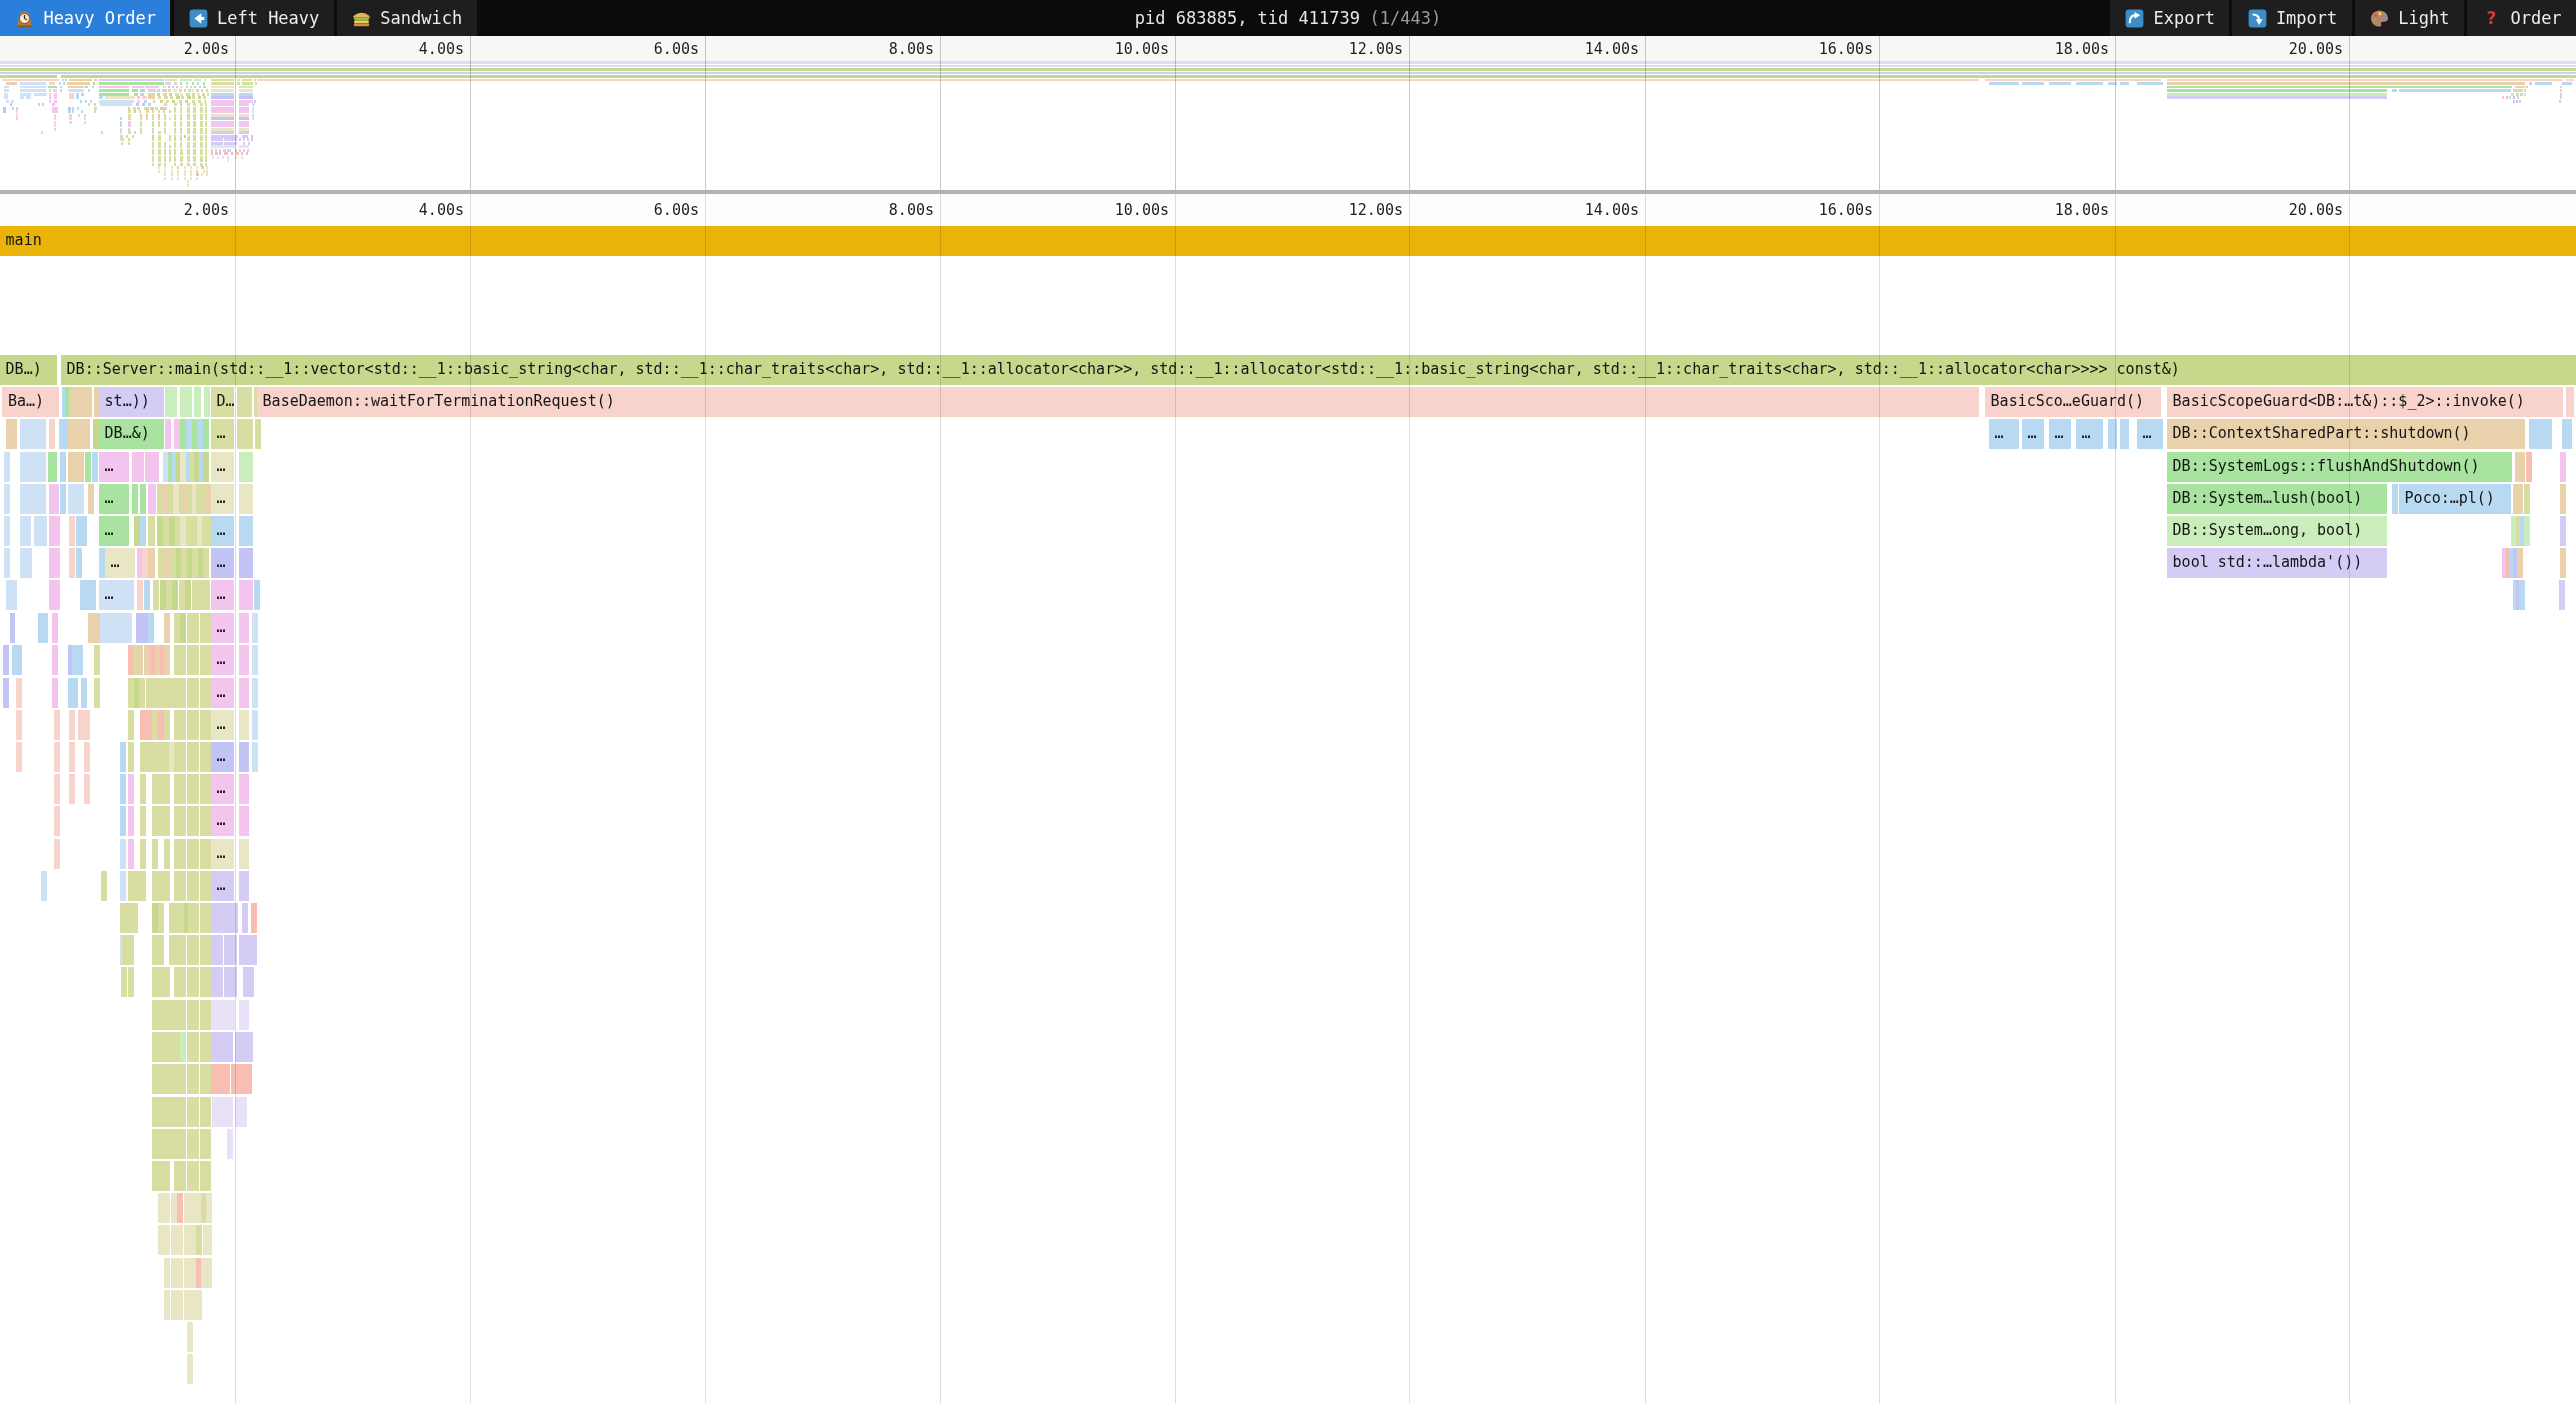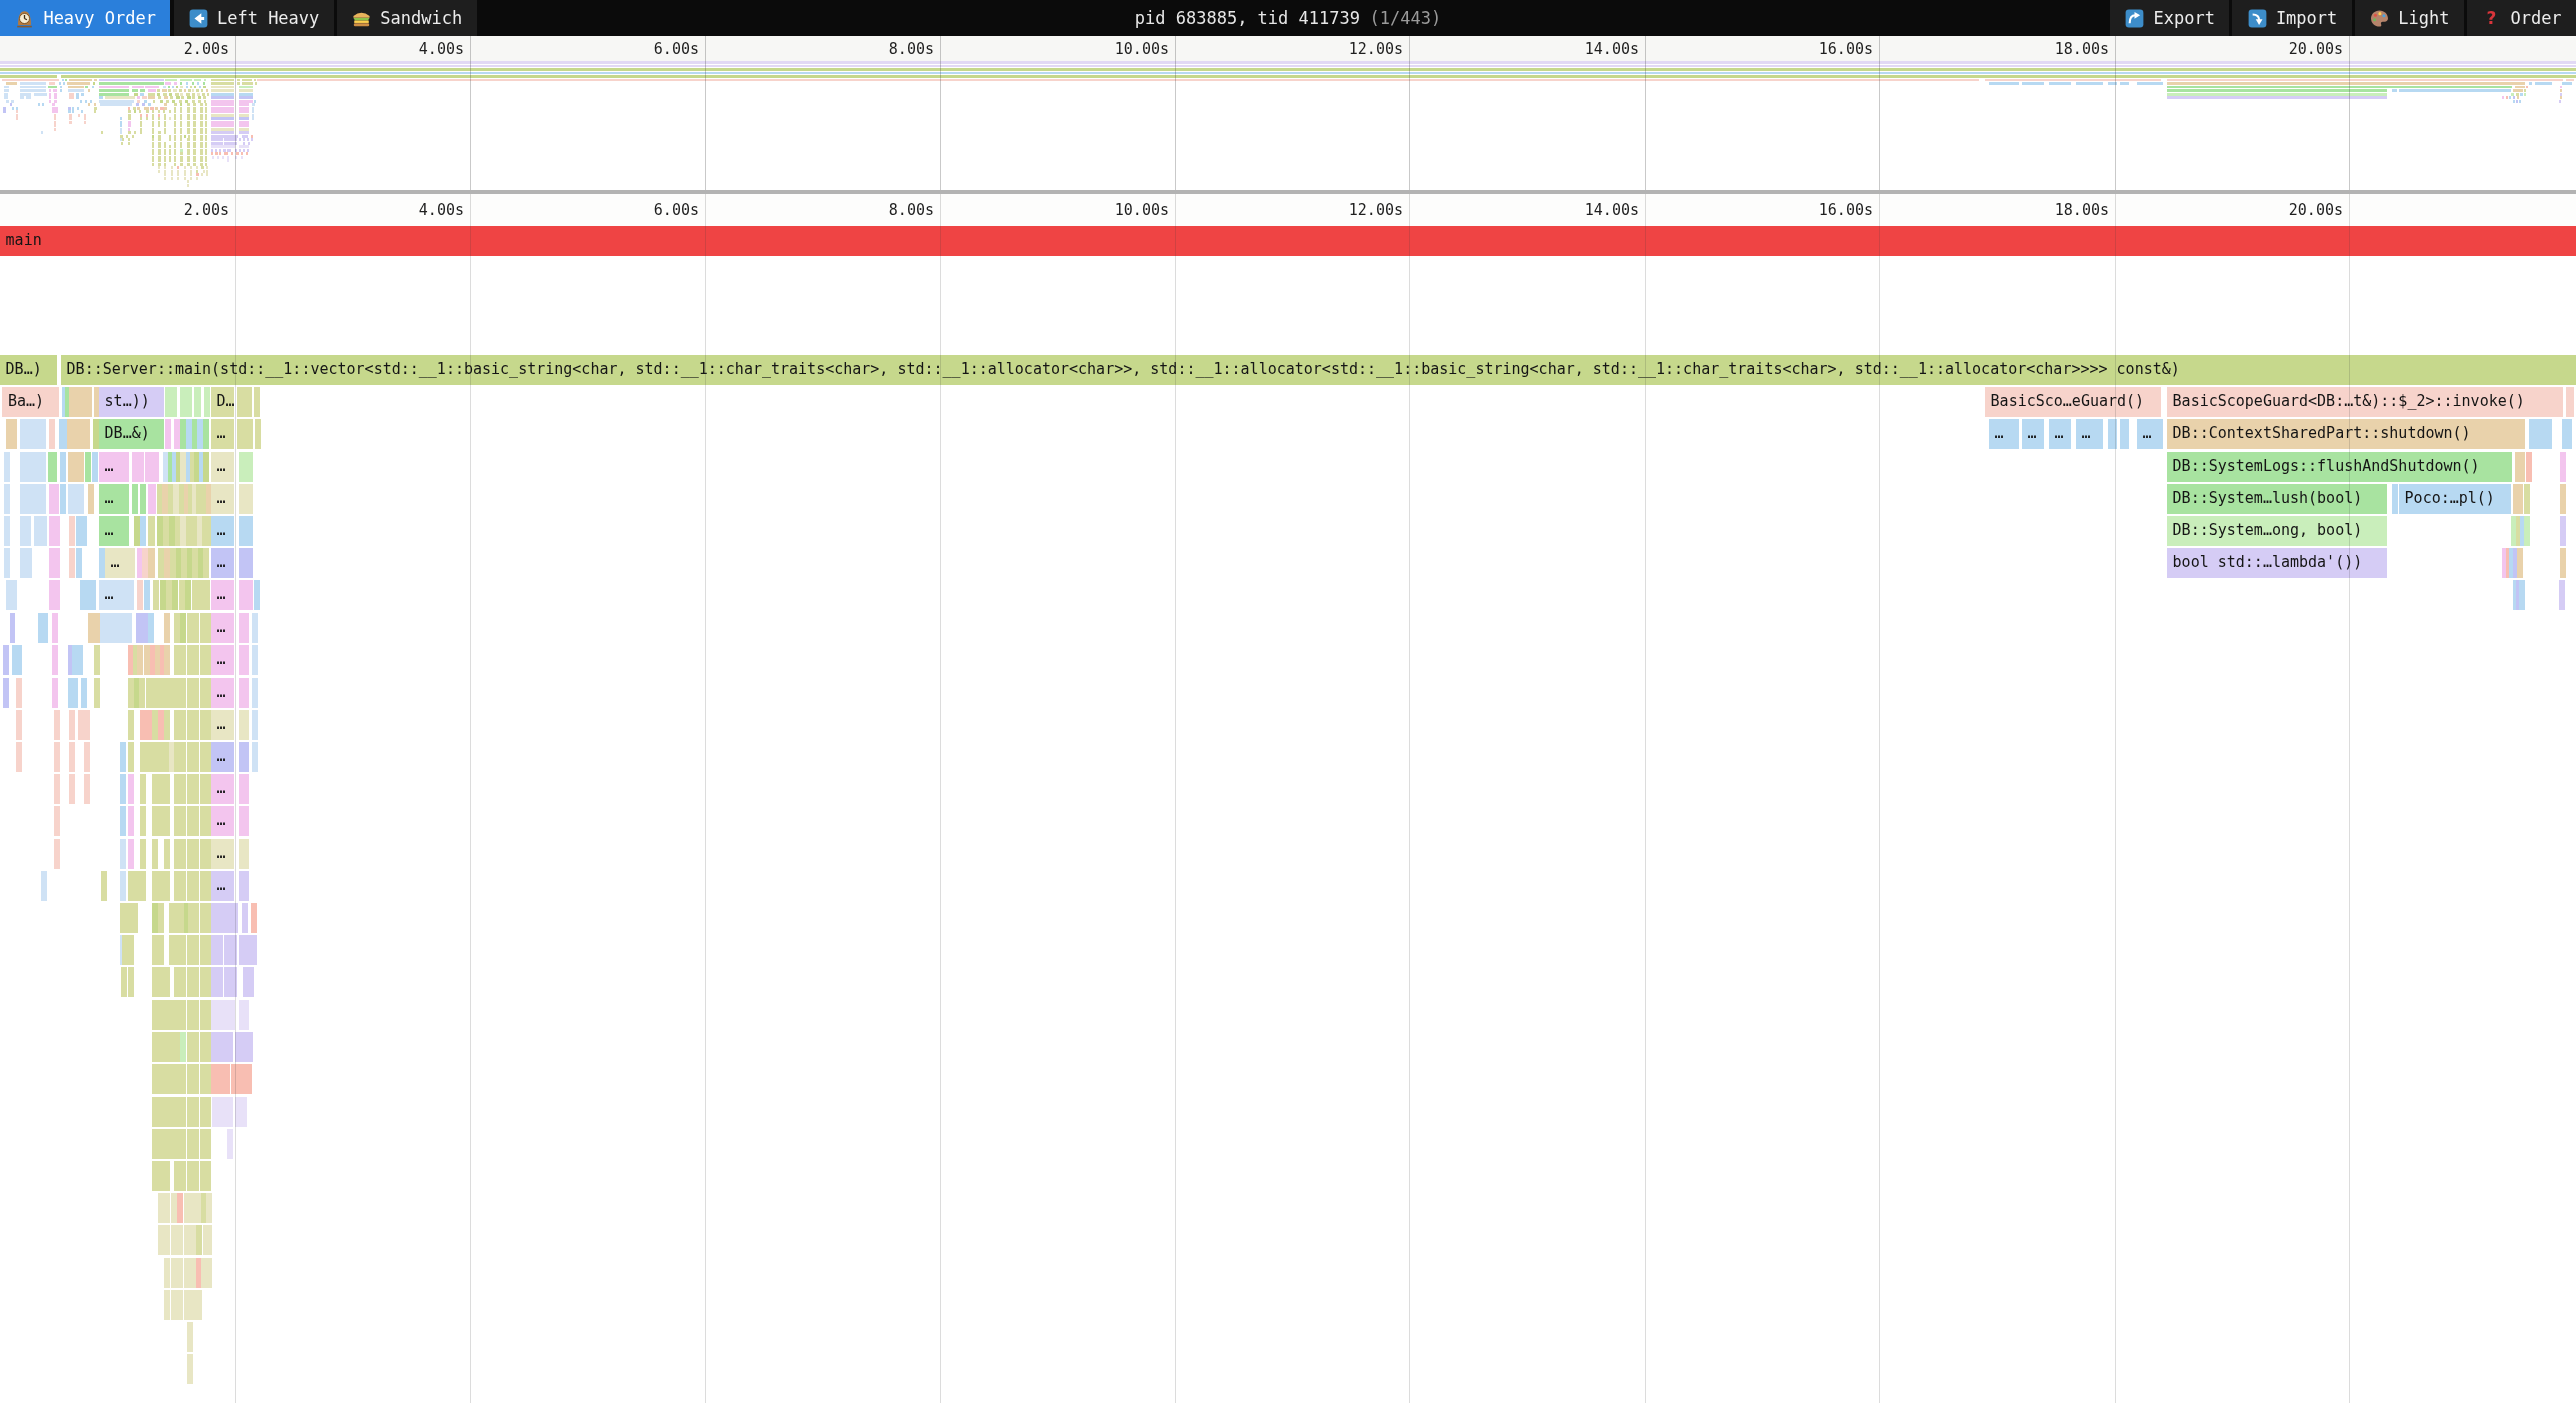--- a/index.html
+++ b/index.html
@@ -682,37 +682,38 @@
       <div class="tick" style="left: 555px;">6.00s</div>
       <div class="tick" style="left: 790px;">8.00s</div>
       <div class="tick" style="left: 1025px;">10.00s</div>
       <div class="tick" style="left: 1259px;">12.00s</div>
       <div class="tick" style="left: 1495px;">14.00s</div>
       <div class="tick" style="left: 1729px;">16.00s</div>
       <div class="tick" style="left: 1965px;">18.00s</div>
       <div class="tick" style="left: 2199px;">20.00s</div>
     </div>
   <div id="flame">
-      <div class="fb" style="left: 0px; top: 0px; width: 2576px; height: 30px; background: #ef4444;">main</div>
+      <div class="fb" style="left: 0px; top: 0px; width: 2576px; height: 30px; background: #eab308;">main</div>
       <div class="fb" style="left: 0px; top: 129px; width: 57px; height: 30px; background: rgb(198, 216, 140);">DB…)</div>
       <div class="fb" style="left: 61px; top: 129px; width: 2515px; height: 30px; background: rgb(198, 216, 140);">DB::Server::main(std::__1::vector&lt;std::__1::basic_string&lt;char, std::__1::char_traits&lt;char&gt;, std::__1::allocator&lt;char&gt;&gt;, std::__1::allocator&lt;std::__1::basic_string&lt;char, std::__1::char_traits&lt;char&gt;, std::__1::allocator&lt;char&gt;&gt;&gt;&gt; const&amp;)</div>
       <div class="fb" style="left: 2.4px; top: 161px; width: 57px; height: 30px; background: rgb(247, 211, 203);">Ba…)</div>
       <div class="fb" style="left: 62px; top: 161px; width: 2.4px; height: 30px; background: rgb(183, 217, 242);"></div>
       <div class="fb" style="left: 65px; top: 161px; width: 2.4px; height: 30px; background: rgb(168, 227, 160);"></div>
       <div class="fb" style="left: 69px; top: 161px; width: 23px; height: 30px; background: rgb(233, 210, 171);"></div>
       <div class="fb" style="left: 94px; top: 161px; width: 3.2px; height: 30px; background: rgb(233, 210, 171);"></div>
       <div class="fb" style="left: 99px; top: 161px; width: 65px; height: 30px; background: rgb(213, 204, 245);">st…))</div>
       <div class="fb" style="left: 165px; top: 161px; width: 12px; height: 30px; background: rgb(201, 238, 187);"></div>
       <div class="fb" style="left: 180px; top: 161px; width: 12px; height: 30px; background: rgb(201, 238, 187);"></div>
       <div class="fb" style="left: 194px; top: 161px; width: 7.2px; height: 30px; background: rgb(201, 238, 187);"></div>
       <div class="fb" style="left: 204px; top: 161px; width: 2.4px; height: 30px; background: rgb(201, 238, 187);"></div>
       <div class="fb" style="left: 211px; top: 161px; width: 23px; height: 30px; background: rgb(216, 221, 162);">D…</div>
       <div class="fb" style="left: 237px; top: 161px; width: 3.2px; height: 30px; background: rgb(216, 221, 162);"></div>
       <div class="fb" style="left: 242px; top: 161px; width: 10.4px; height: 30px; background: rgb(216, 221, 162);"></div>
       <div class="fb" style="left: 254px; top: 161px; width: 2.4px; height: 30px; background: rgb(216, 221, 162);"></div>
+      <div class="fb" style="left: 257px; top: 161px; width: 1722px; height: 30px; background: rgb(247, 211, 203);">BaseDaemon::waitForTerminationRequest()</div>
       <div class="fb" style="left: 1985px; top: 161px; width: 176px; height: 30px; background: rgb(247, 211, 203);">BasicSco…eGuard()</div>
       <div class="fb" style="left: 2167px; top: 161px; width: 396px; height: 30px; background: rgb(247, 211, 203);">BasicScopeGuard&lt;DB:…t&amp;)::$_2&gt;::invoke()</div>
       <div class="fb" style="left: 2566px; top: 161px; width: 8px; height: 30px; background: rgb(247, 211, 203);"></div>
       <div class="fb" style="left: 6.4px; top: 193px; width: 10.4px; height: 30px; background: rgb(233, 210, 171);"></div>
       <div class="fb" style="left: 20px; top: 193px; width: 26px; height: 30px; background: rgb(207, 226, 245);"></div>
       <div class="fb" style="left: 49px; top: 193px; width: 6.4px; height: 30px; background: rgb(247, 211, 203);"></div>
       <div class="fb" style="left: 59px; top: 193px; width: 2.4px; height: 30px; background: rgb(183, 217, 242);"></div>
       <div class="fb" style="left: 63px; top: 193px; width: 2.4px; height: 30px; background: rgb(183, 217, 242);"></div>
       <div class="fb" style="left: 67px; top: 193px; width: 23px; height: 30px; background: rgb(233, 210, 171);"></div>
       <div class="fb" style="left: 93px; top: 193px; width: 2.4px; height: 30px; background: rgb(198, 216, 140);"></div>

